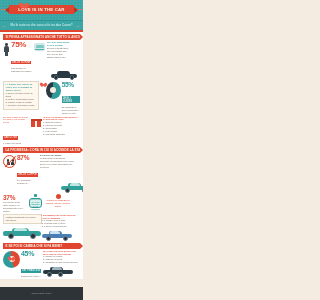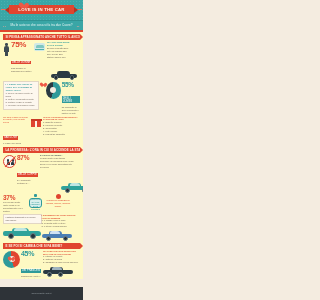--- a/index.html
+++ b/index.html
@@ -2,21 +2,21 @@
 <html><head>
 <meta charset="utf-8">
 <style>
   html,body{margin:0;padding:0;}
   body{
     width:83px;height:300px;overflow:hidden;
     background:#f4ece0;
     font-family:"Liberation Sans",sans-serif;
     -webkit-font-smoothing:none;
   }
-  .page{position:relative;width:83px;height:300px;background:#fef9c3;}
+  .page{position:relative;width:83px;height:300px;background:#ffffff;}
 
   
   .header{position:relative;height:20px;background:#3aa6a6;overflow:hidden;}
   .hdr-dots{position:absolute;top:0;left:0;right:0;bottom:0;
     background-image:radial-gradient(#49b2b2 .5px, transparent .6px);
     background-size:3px 3px;opacity:.9;}
   .hdr-ribbon{position:absolute;top:5px;left:9px;width:65px;height:9px;
     background:#e0452f;}
   .hdr-ribbon:before,.hdr-ribbon:after{content:"";position:absolute;top:1.5px;
     width:0;height:0;border-top:3px solid transparent;border-bottom:3px solid transparent;}

